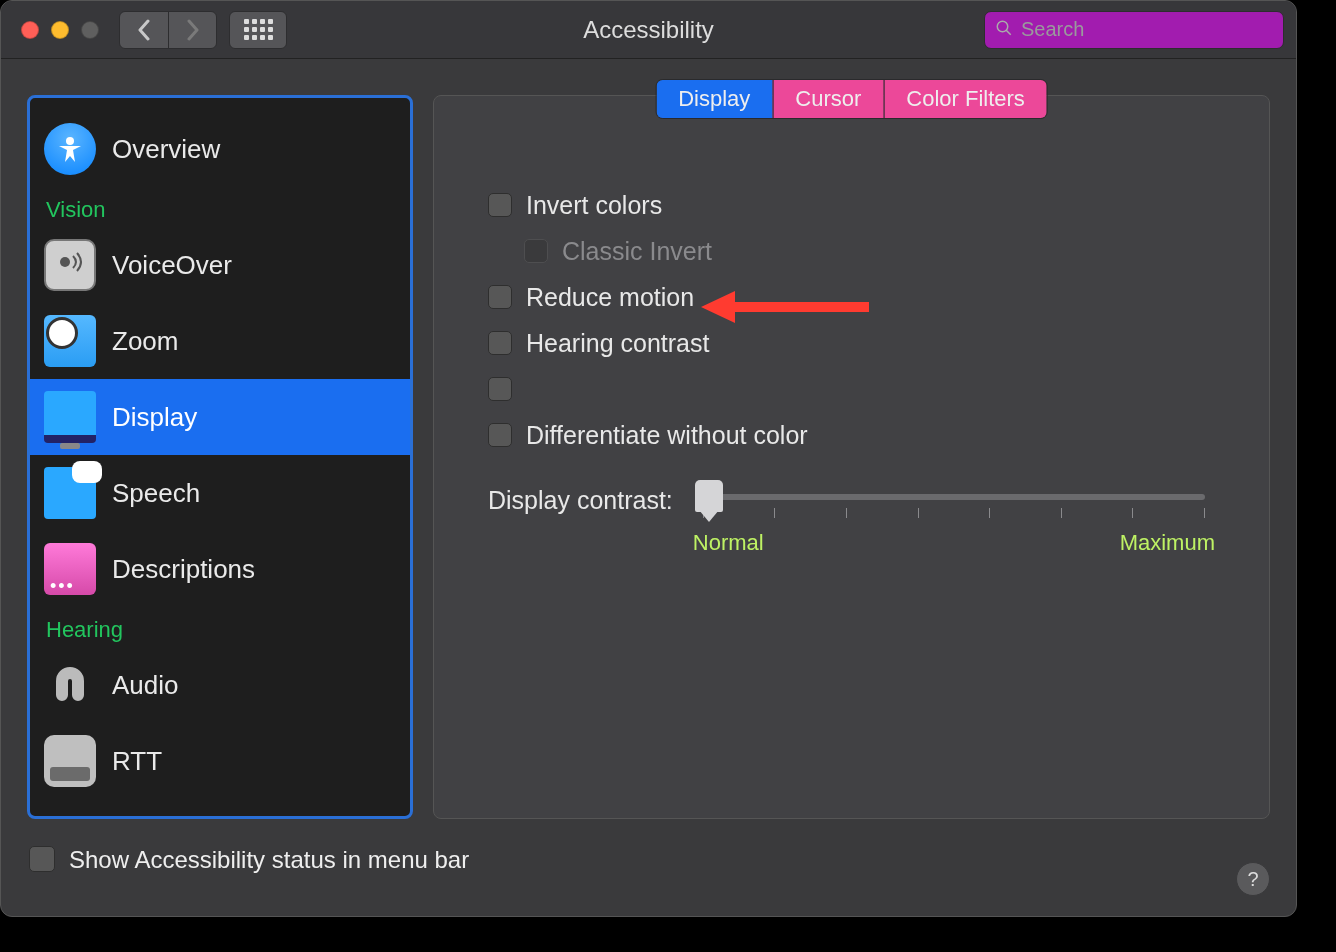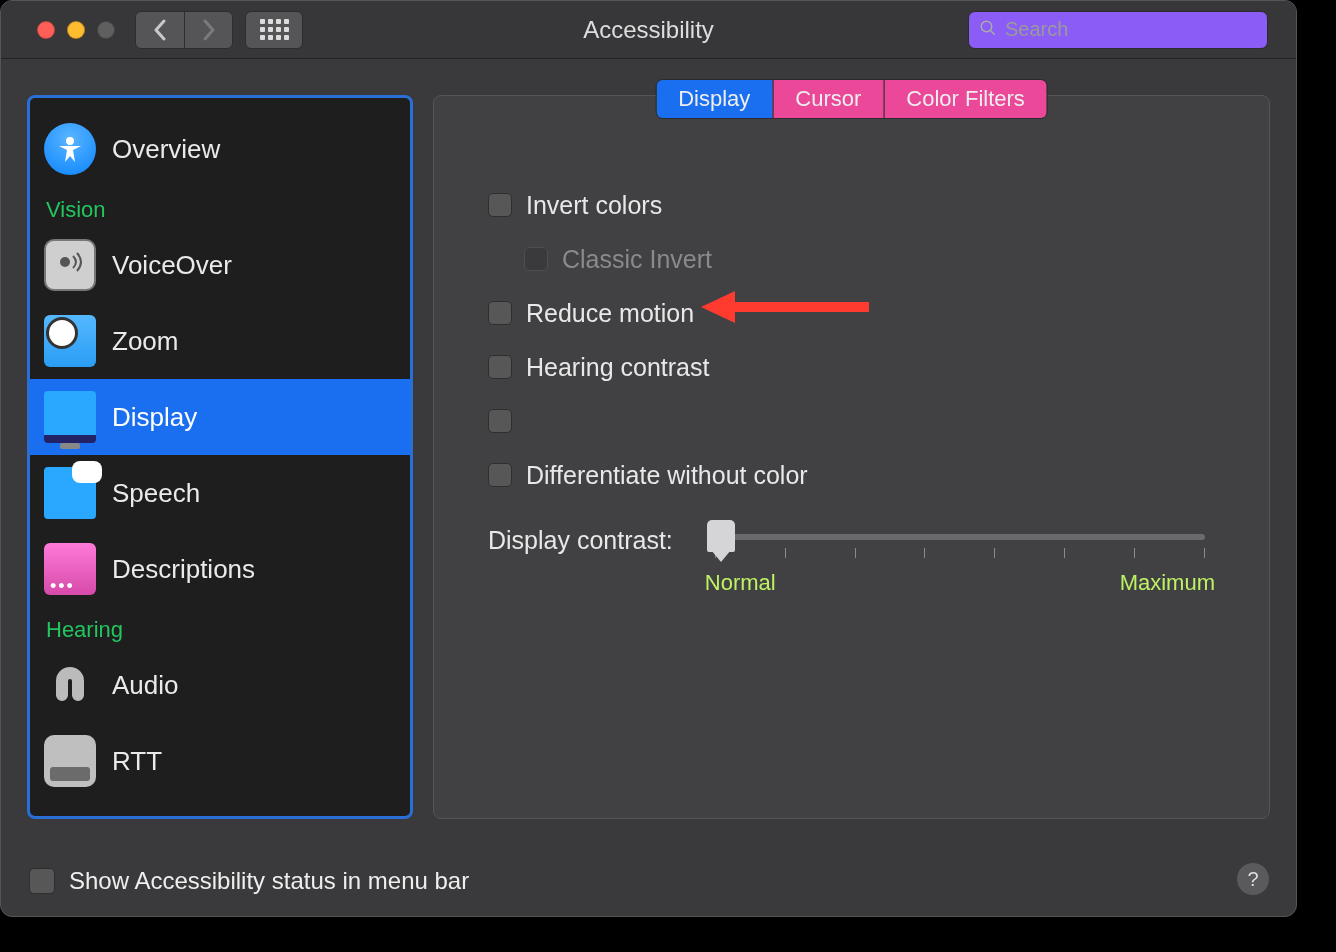--- a/index.html
+++ b/index.html
@@ -1,30 +1,30 @@
 <!DOCTYPE html>
 <html><head>
 <meta charset="utf-8">
 <style>
   * { box-sizing: border-box; margin: 0; padding: 0; }
   html, body { width: 1336px; height: 952px; font-family: -apple-system, "Helvetica Neue", Arial, sans-serif; background:#000; }
   .window { width:1297px; height:917px; margin:0; background:#3a3a3c; border-radius:12px; border:1px solid #555; overflow:hidden; display:flex; flex-direction:column; position:relative; }
   
-  .titlebar { height:58px; background:#37373a; border-bottom:1px solid #222; display:flex; align-items:center; padding:0 28px; position:relative; }
+  .titlebar { height:58px; background:#37373a; border-bottom:1px solid #222; display:flex; align-items:center; padding:0 12px; position:relative; }
   .traffic-lights { display:flex; gap:12px; margin-left:8px; }
   .tl { width:18px; height:18px; border-radius:50%; border:1px solid rgba(0,0,0,.25); }
   .tl.red{background:#ff5f57;} .tl.yellow{background:#febc2e;} .tl.green{background:#5f5f5f;}
   .nav-buttons { display:flex; margin-left:20px; background:#555558; border-radius:6px; overflow:hidden; border:1px solid #2d2d2f; height:38px;}
   .nav-btn{ width:48px; display:flex; align-items:center; justify-content:center; font-size:22px; color:#bbb; }
   .nav-btn + .nav-btn{ border-left:1px solid #2d2d2f;}
   .grid-btn{ margin-left:12px; width:58px; height:38px; background:#555558; border:1px solid #2d2d2f; border-radius:6px; display:flex; align-items:center; justify-content:center;}
   .grid-icon{ display:grid; grid-template-columns:repeat(4,5px); grid-template-rows:repeat(3,5px); gap:3px;}
   .grid-icon span{ width:5px;height:5px;background:#ddd;border-radius:1px;}
   .window-title{ position:absolute; left:50%; transform:translateX(-50%); color:#ddd; font-size:24px; font-weight:500;}
-  .searchbox{ margin-left:auto; width:300px; height:38px; background:#8b5cf6; border:1px solid #2d2d2f; border-radius:7px; display:flex; align-items:center; padding:0 10px; gap:8px;}
+  .searchbox{ margin-left:auto; width:300px; height:38px; background:#a21caf; border:1px solid #2d2d2f; border-radius:7px; display:flex; align-items:center; padding:0 10px; gap:8px;}
   .search-icon svg{ width:18px; height:18px; stroke:#aaa; fill:none; stroke-width:2;}
   .search-input{ flex:1; background:transparent; border:none; outline:none; color:#ddd; font-size:20px;}
   .search-input::placeholder{ color:#9a9a9c;}
   
   .body-area{ flex:1; display:flex; padding:36px 26px 0 26px; gap:20px; position:relative;}
   .sidebar{ width:386px; height:724px; background:#1e1e1e; border:3px solid #2a6fd6; border-radius:8px; overflow:auto; padding-top:13px;}
   .side-item{ height:76px; display:flex; align-items:center; padding:0 14px; gap:16px; color:#eaeaea; font-size:26px;}
   .side-item.selected{ background:#1a6ef0; color:#fff;}
   .side-icon{ width:52px; height:52px; display:flex; align-items:center; justify-content:center; border-radius:10px;}
   .side-section{ padding:10px 16px 4px 16px; color:#22c55e; font-size:22px;}
@@ -42,40 +42,40 @@
   .ic-audio{ background:transparent;}
   .ic-audio svg{ width:48px; height:48px; fill:#bbb;}
   .ic-rtt{ background:#bfbfbf; border-radius:10px; position:relative;}
   .ic-rtt::after{ content:""; position:absolute; left:6px; right:6px; bottom:6px; height:14px; background:#6b6b6b; border-radius:3px;}
   
   .panel{ flex:1; height:724px; background:#414144; border:1px solid #555; border-radius:8px; position:relative; padding:0 54px 30px 54px;}
   .segmented{ display:flex; position:absolute; top:-17px; left:50%; transform:translateX(-50%); border-radius:7px; overflow:hidden; border:1px solid #2a2a2c;}
   .seg{ padding:6px 22px; font-size:22px; color:#eee; background:#ec4899;}
   .seg.active{ background:#1a6ef0;}
   .seg + .seg{ border-left:1px solid #2a2a2c;}
-  .options{ margin-top:90px; display:flex; flex-direction:column; gap:16px; font-size:25px; color:#e8e8e8;}
+  .options{ margin-top:90px; display:flex; flex-direction:column; gap:8px; font-size:25px; color:#e8e8e8;}
   .opt{ display:flex; align-items:center; gap:14px; height:38px;}
   .opt.sub{ margin-left:36px; color:#8a8a8d;}
   .opt.sub .check{ background:#3a3a3c; border-color:#4e4e50;}
   .check{ width:24px; height:24px; border-radius:5px; background:#575757; border:1px solid #2e2e2e;}
-  .slider-row{ margin-top:32px; display:flex; align-items:flex-start; gap:32px; font-size:25px; color:#e8e8e8;}
+  .slider-row{ margin-top:32px; display:flex; align-items:flex-start; gap:20px; font-size:25px; color:#e8e8e8;}
   .slider-label{ white-space:nowrap; padding-top:0px;}
   .slider-wrap{ flex:1; position:relative; height:70px;}
   .track{ position:absolute; left:10px; right:10px; top:8px; height:6px; background:#6a6a6d; border-radius:3px;}
   .ticks{ position:absolute; left:10px; right:10px; top:22px; display:flex; justify-content:space-between;}
   .ticks span{ width:1px; height:10px; background:#8a8a8d;}
   .thumb{ position:absolute; left:2px; top:-6px; width:28px; height:32px; background:#d5d5d7; border-radius:5px 5px 2px 2px;}
   .thumb::after{ content:""; position:absolute; bottom:-10px; left:50%; transform:translateX(-50%); width:0;height:0;border-left:10px solid transparent;border-right:10px solid transparent;border-top:12px solid #d5d5d7;}
   .slider-ends{ position:absolute; left:0; right:0; top:44px; display:flex; justify-content:space-between; font-size:22px; color:#bef264;}
   
   .arrow{ position:absolute; left:700px; top:232px; width:168px; height:30px; pointer-events:none;}
   .arrow-line{ position:absolute; left:30px; right:0; top:11px; height:10px; background:#ff3b30;}
   .arrow-head{ position:absolute; left:0; top:0; width:0;height:0;border-top:16px solid transparent;border-bottom:16px solid transparent;border-right:34px solid #ff3b30;}
   
-  .footer{ height:70px; display:flex; align-items:center; padding:0 28px; gap:14px; color:#eee; font-size:24px; position:relative;}
+  .footer{ height:70px; display:flex; padding:0 28px; gap:14px; color:#eee; font-size:24px; position:relative;}
   .footer .check{ width:26px; height:26px;}
   .help-btn{ position:absolute; right:26px; bottom:20px; width:34px; height:34px; border-radius:50%; background:#5a5a5c; color:#ddd; display:flex; align-items:center; justify-content:center; font-size:20px; border:1px solid #3a3a3c;}
 </style>
 </head>
 <body>
 
 <div class="window">
 
   <div class="titlebar">
     <div class="traffic-lights">

